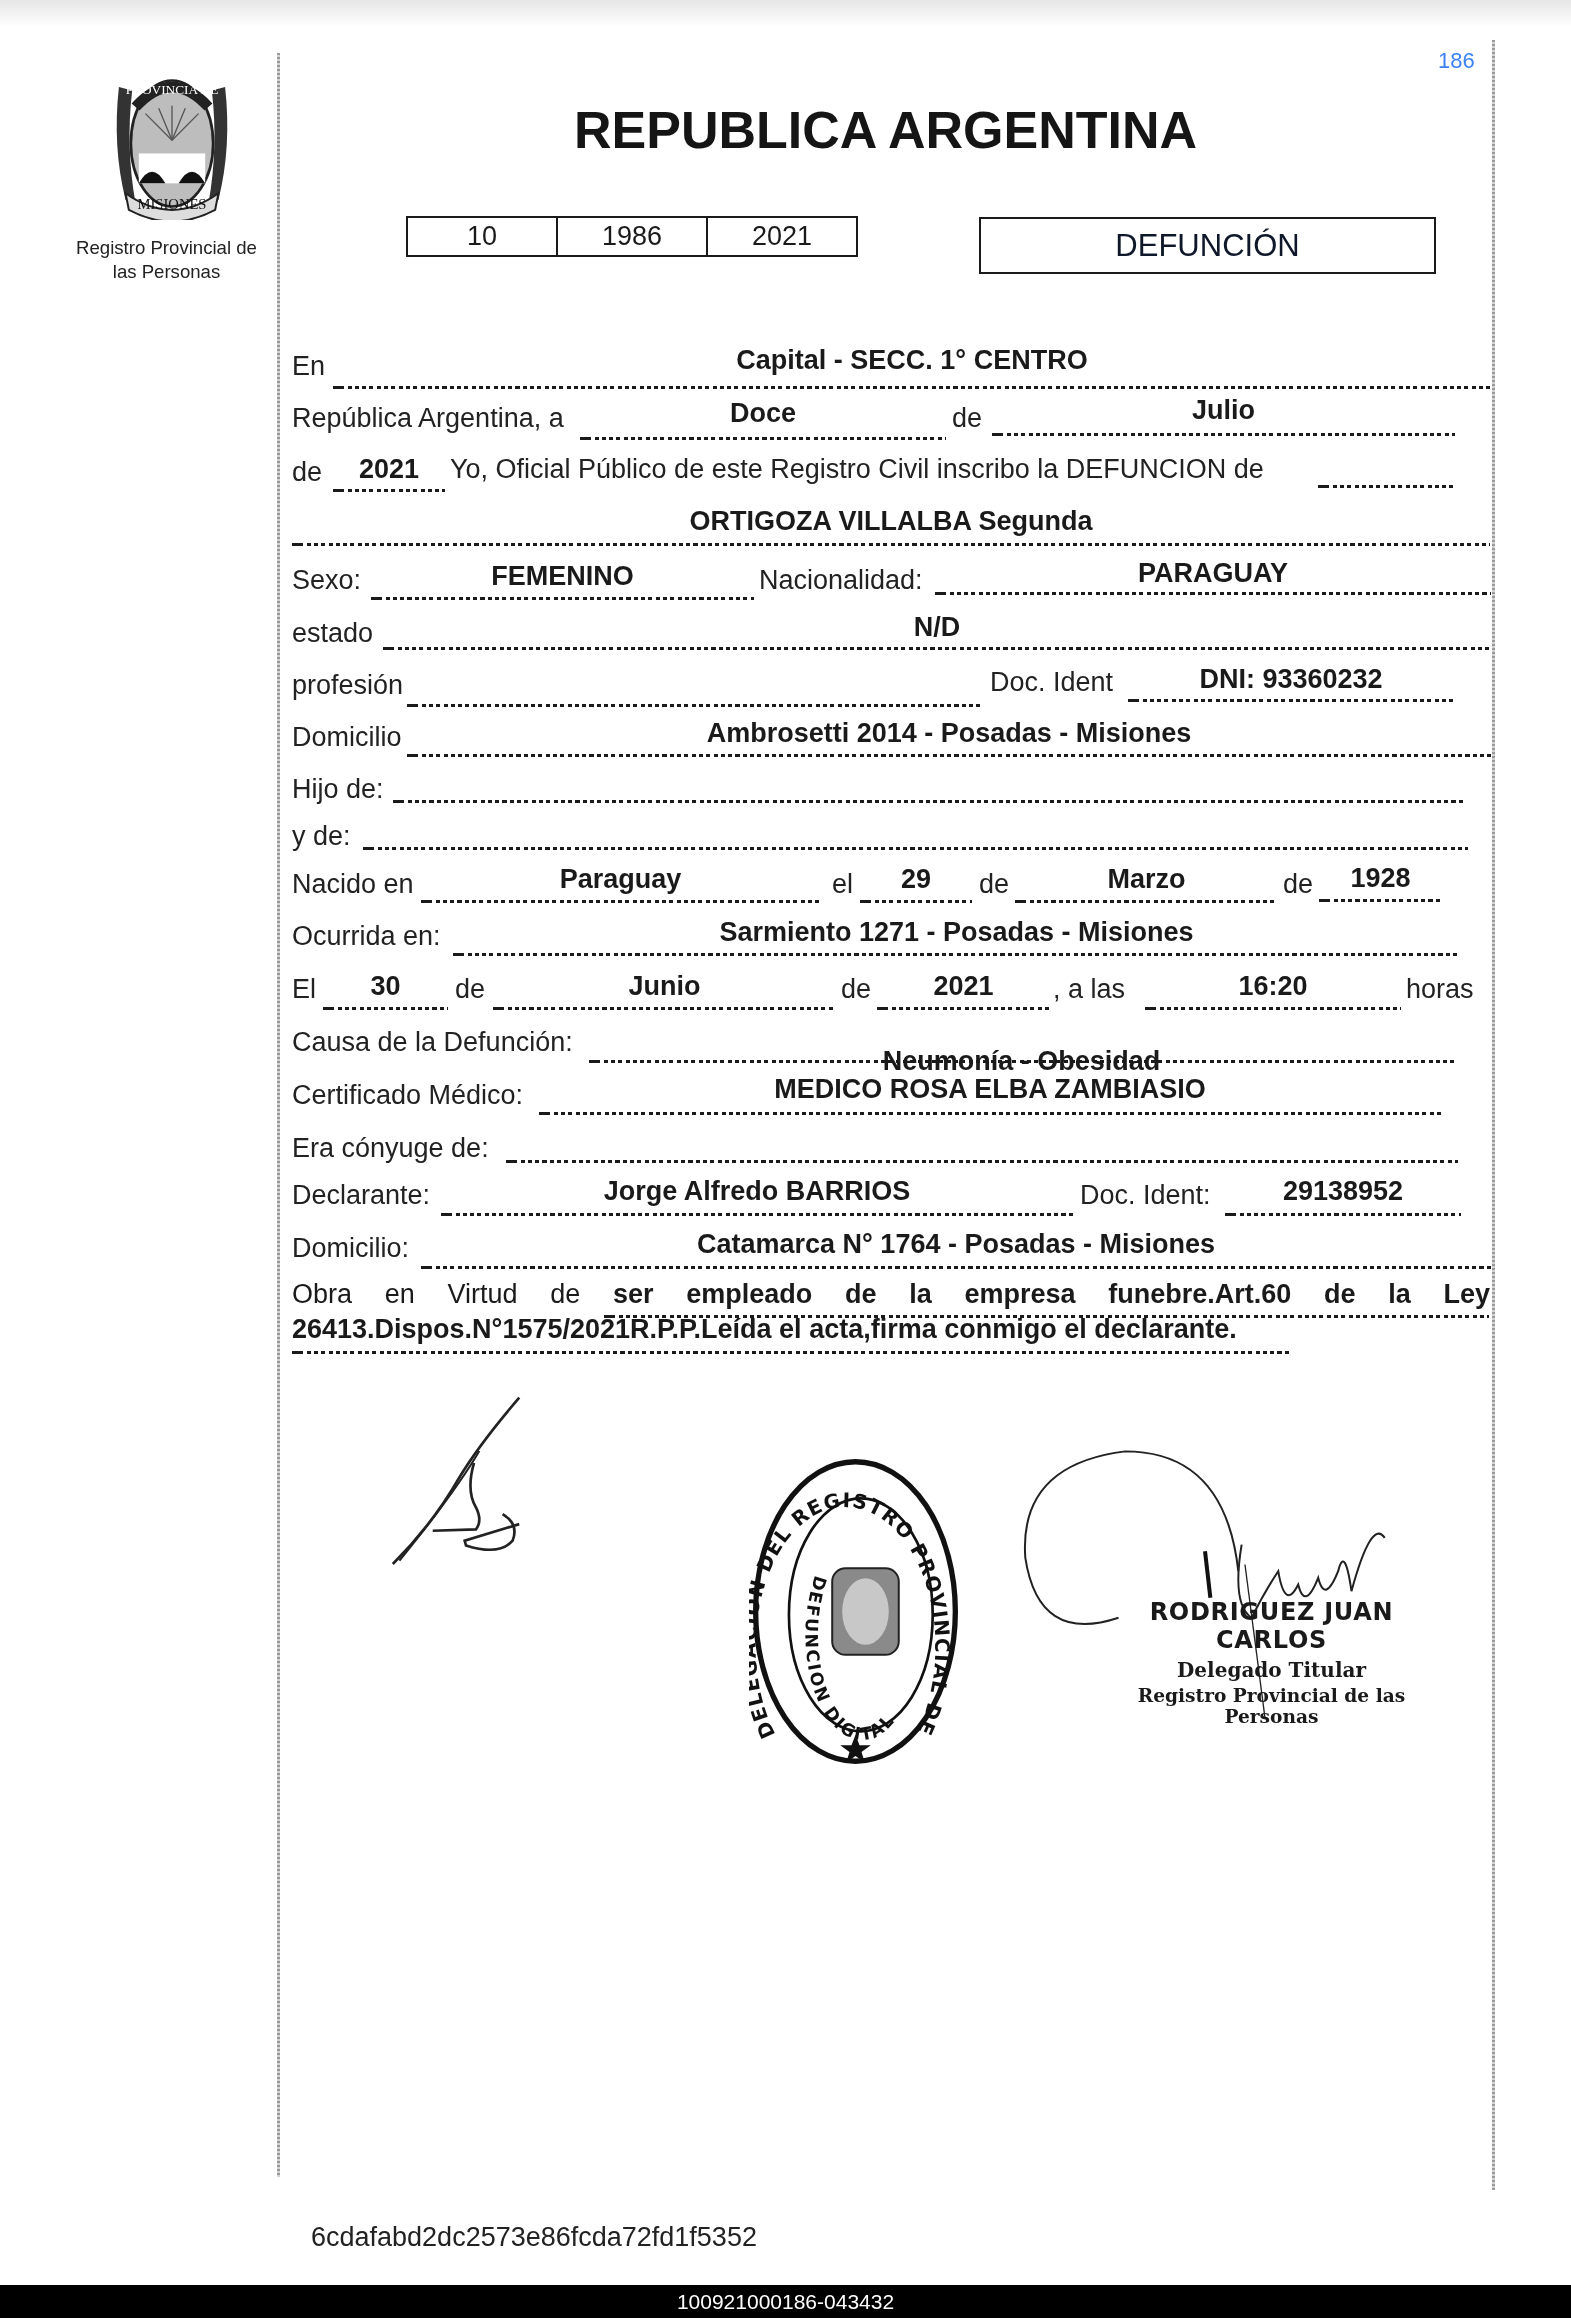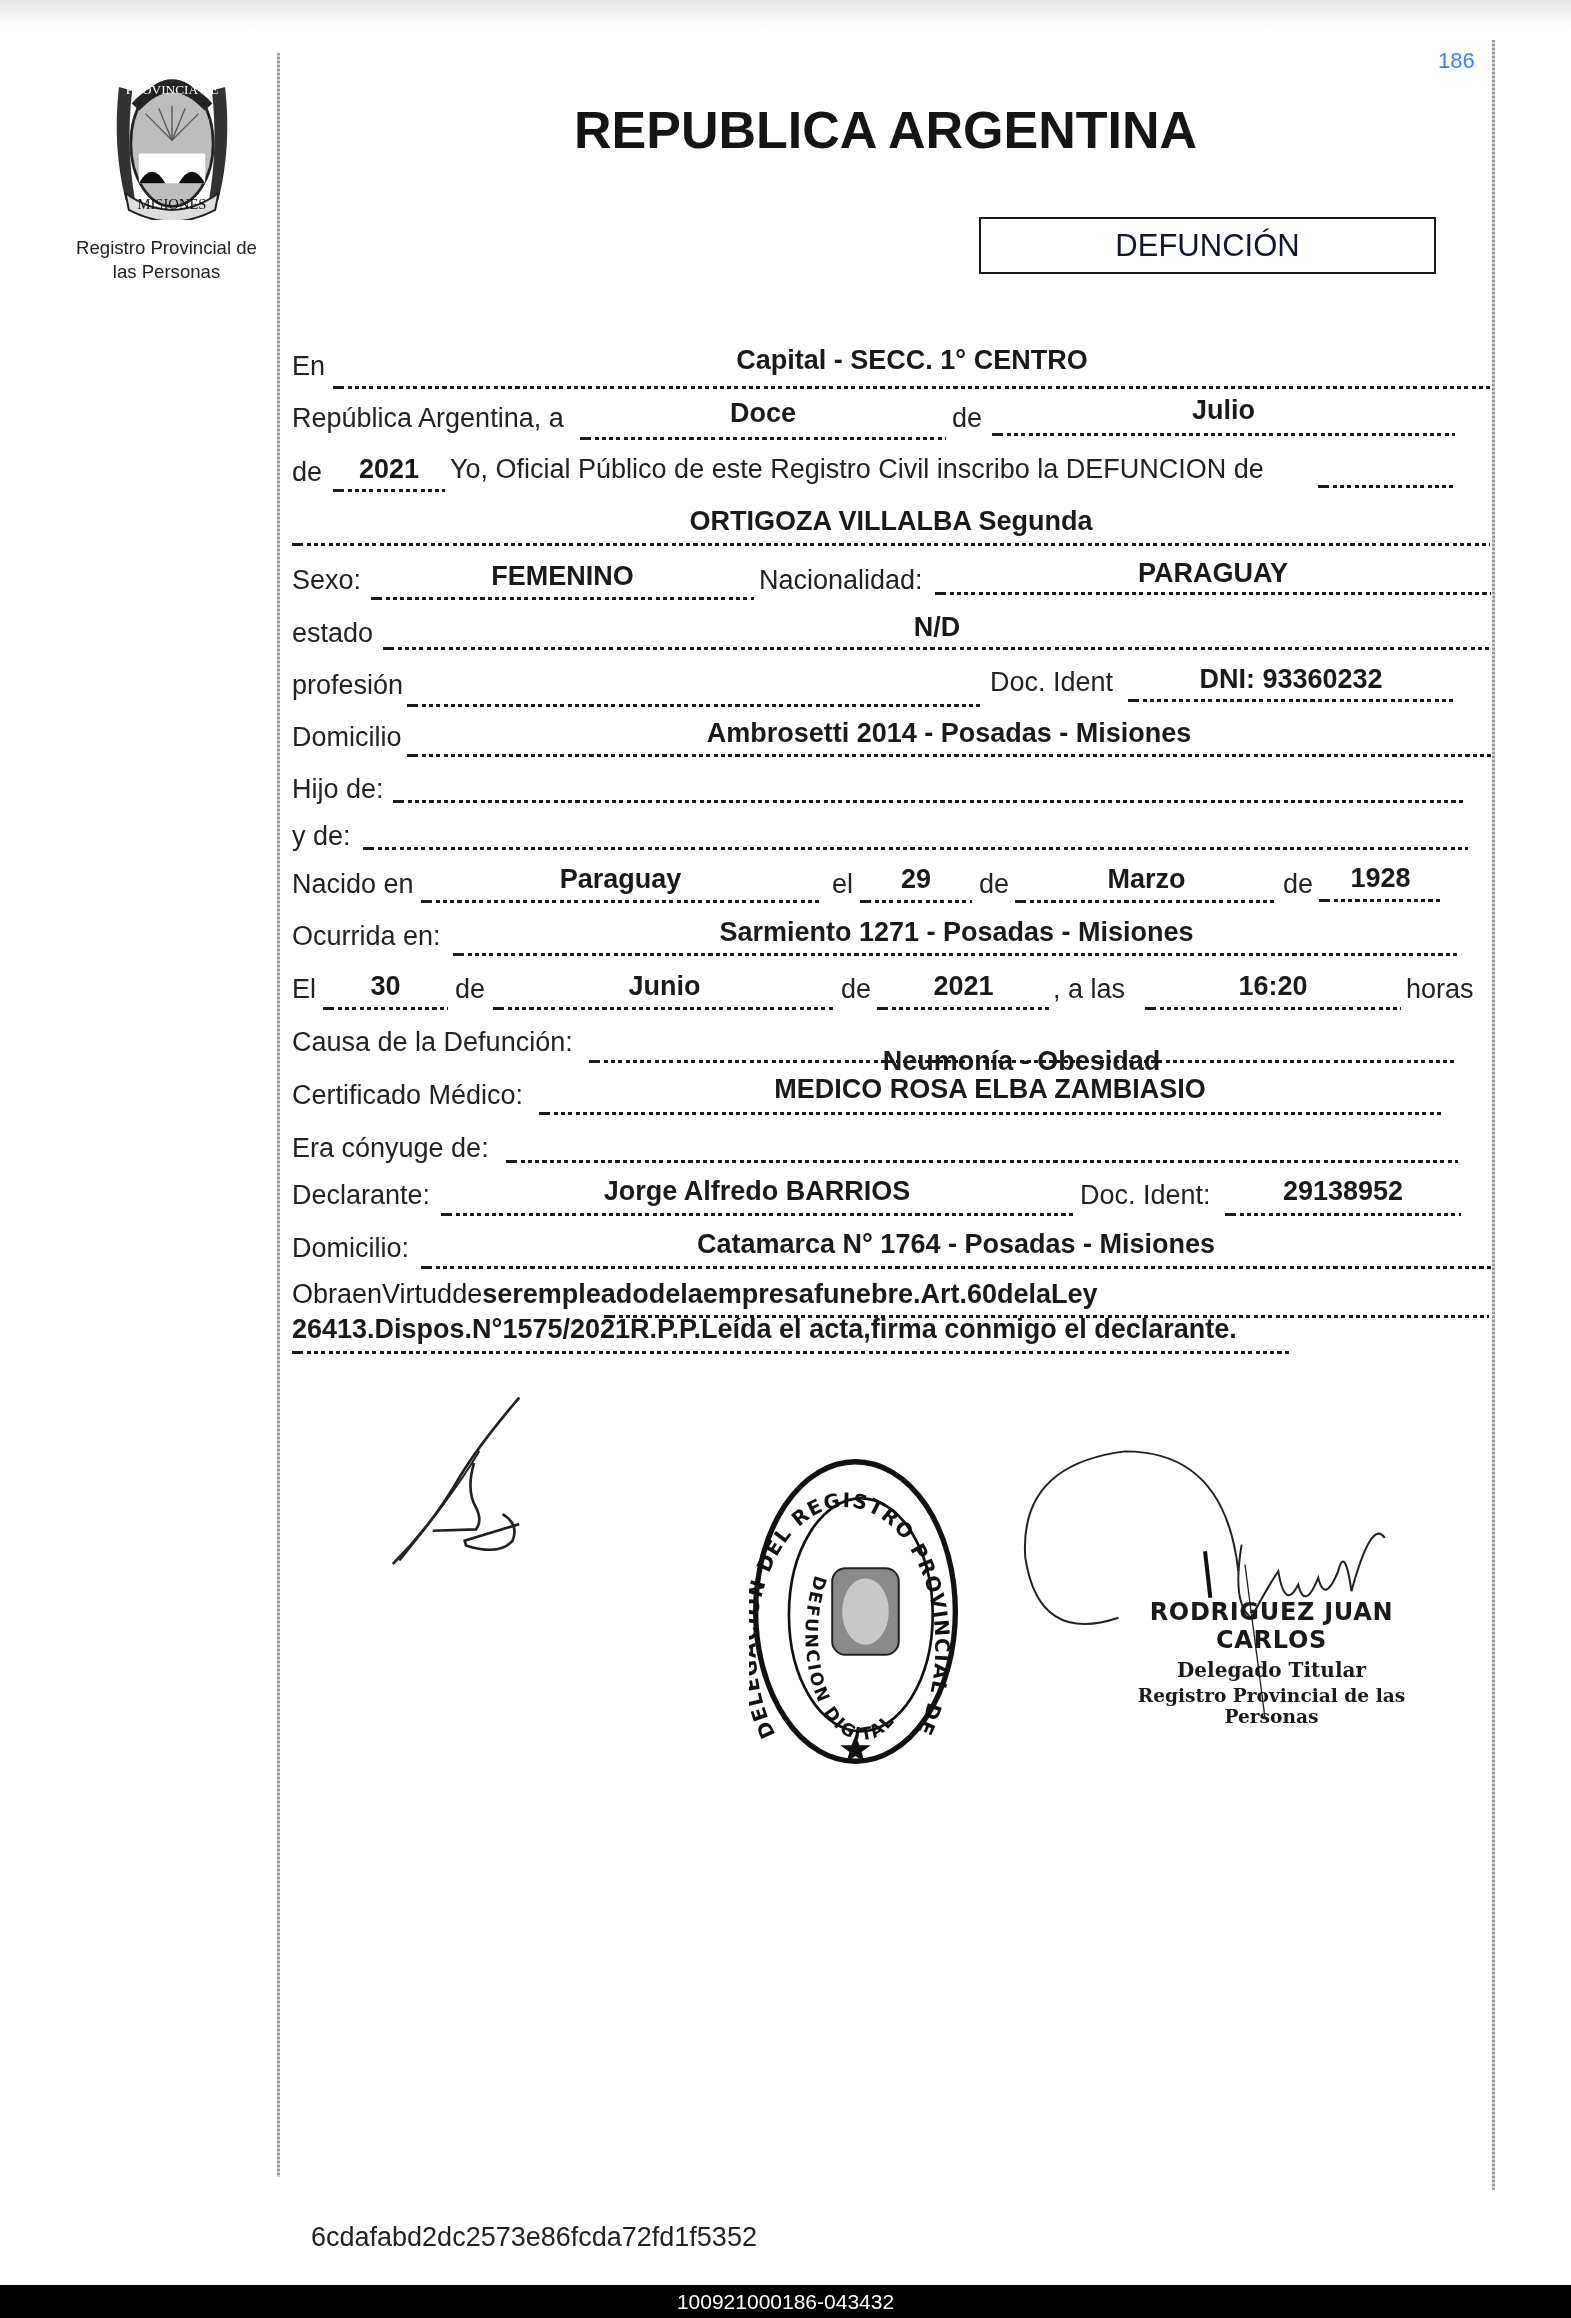--- a/index.html
+++ b/index.html
@@ -25,21 +25,21 @@
 
   .reg-table { position:absolute; left:406px; top:216px; border-collapse:collapse; }
   .reg-table td { border:2.7px solid #1a1a1a; width:148px; height:37px; text-align:center;
                   font-size:27px; color:#1a1a1a; padding:0; }
   .reg-table td.c2 { width:130px; } .reg-table td.c3 { width:130px; }
 
   .type-box { position:absolute; left:979px; top:217px; width:453px; height:53px; border:2.7px solid #1a1a1a;
               display:flex; align-items:center; justify-content:center; font-size:31px; color:#0f172a; }
 
   .obra { position:absolute; left:292px; top:1279px; width:1198px; font-size:27px; }
-  .obra .row1 { display:flex; justify-content:flex-start; width:1198px; }
+  .obra .row1 { display:flex; justify-content:space-between; width:1198px; }
   .obra b { font-weight:bold; }
 
   .stamp { position:absolute; left:749px; top:1455px; width:213px; height:313px; }
   .sig1 { position:absolute; left:386px; top:1391px; width:160px; height:193px; }
   .sig2 { position:absolute; left:1012px; top:1438px; width:426px; height:293px; }
   .official { position:absolute; left:1092px; top:1598px; width:359px; text-align:center; }
   .official .n { font-size:24px; font-weight:bold; font-family:"DejaVu Sans", sans-serif; letter-spacing:0.7px; }
   .official .r { font-size:20px; font-weight:bold; font-family:"DejaVu Serif", serif; margin-top:4px; }
   .official .o { font-size:18.6px; font-weight:bold; font-family:"DejaVu Serif", serif; margin-top:2.7px; }
 
@@ -75,20 +75,25 @@
 <div class="reg-caption">
   <div>Registro Provincial de</div>
   <div>las Personas</div>
 </div>
 
 <div class="title">REPUBLICA ARGENTINA</div>
 <div class="pagenum">186</div>
 
 <table class="reg-table">
   <tbody>
+  <tr>
+    <td>10</td>
+    <td>1986</td>
+    <td>2021</td>
+  </tr>
 </tbody>
   </table>
 
 <div class="type-box">
   <span>DEFUNCIÓN</span>
 </div>
 
 <div class="abs lbl" style="left:292px; top:351px;">En</div>
 <div class="abs val" style="left:333px; top:345px; width:1158px;">Capital - SECC. 1° CENTRO</div>
 <div class="dots" style="left:333px; top:386px; width:1158px;"></div>

